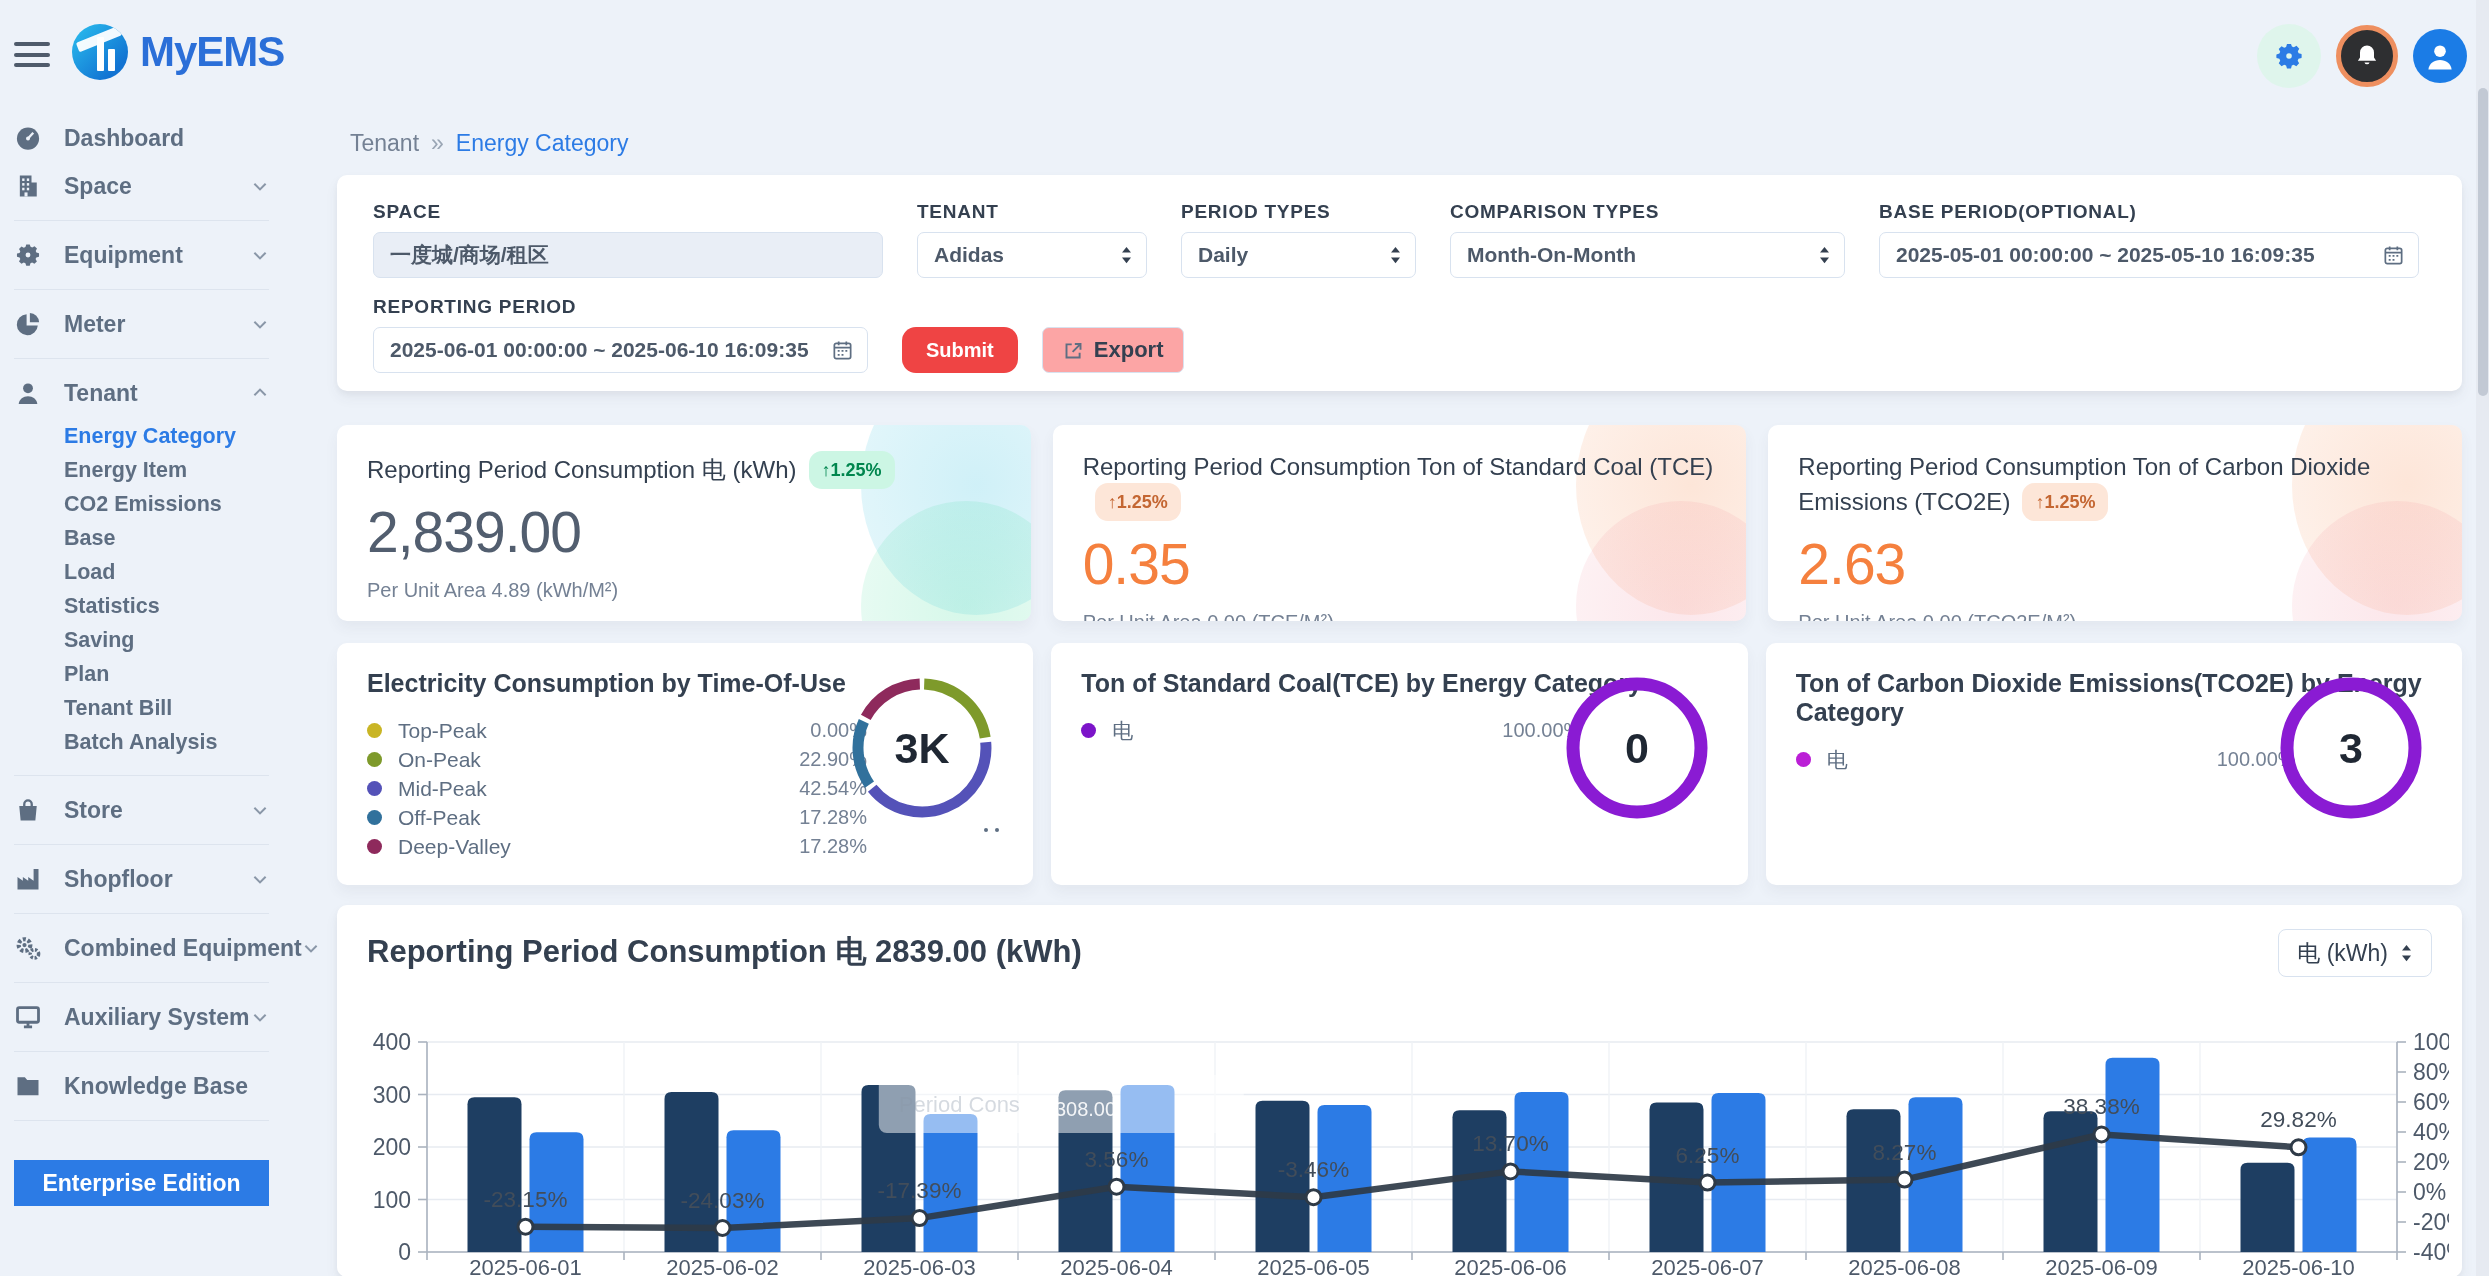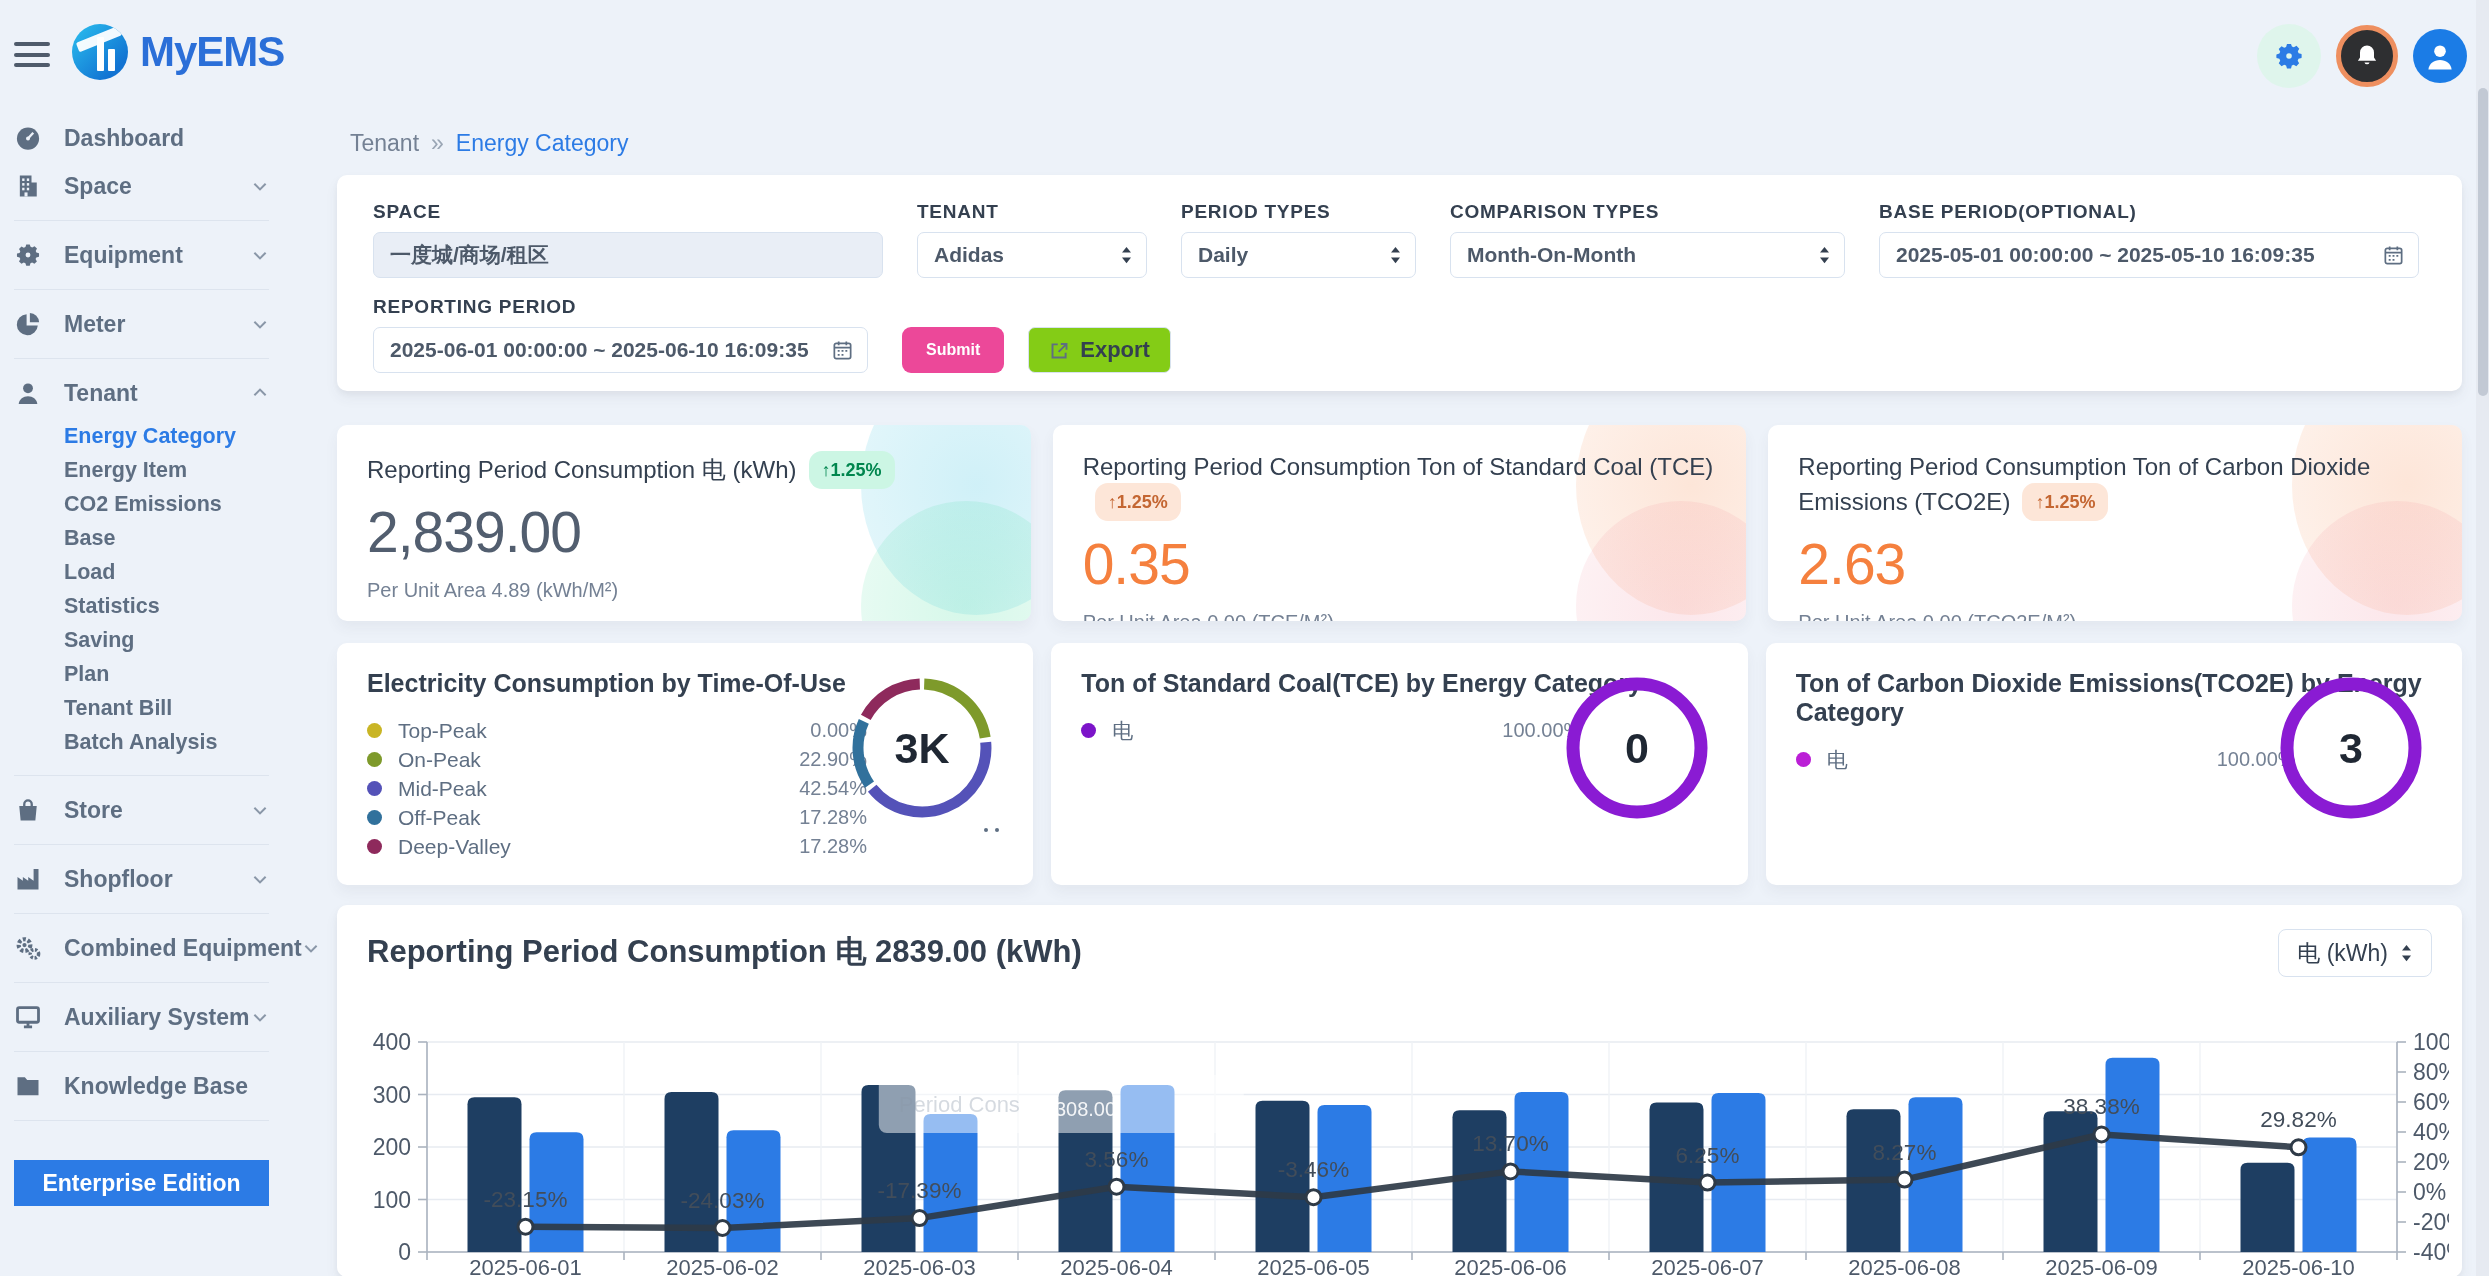--- a/index.html
+++ b/index.html
@@ -52,22 +52,22 @@
 
   
   .filter-card { left: 337px; top: 175px; width: 2125px; height: 216px; padding: 26px 36px; }
   .f-row { display: flex; gap: 34px; }
   .f-row + .f-row { margin-top: 18px; }
   .f-label { font-size: 19px; font-weight: 700; letter-spacing: .04em; color: #344050; margin-bottom: 9px; }
   .f-control { height: 46px; border: 1px solid #d8e2ef; border-radius: 7px; background: #fff; display: flex; align-items: center; padding: 0 16px; font-size: 21px; font-weight: 600; color: #4d5969; position: relative; }
   .f-control.readonly { background: #e9eef6; }
   .f-control input { border: none; outline: none; background: transparent; font: inherit; color: inherit; width: 100%; }
   .f-control .tail { position: absolute; right: 13px; top: 50%; transform: translateY(-50%); display: flex; color: #5e6e82; }
-  .btn-submit { height: 46px; padding: 0 24px; background: #ec4899; color: #fff; border: none; border-radius: 9px; font-size: 16px; font-weight: 700; font-family: inherit; cursor: pointer; align-self: flex-end; }
-  .btn-export { height: 46px; padding: 0 20px; background: #84cc16; color: #344050; border: 1px solid #d8e2ef; border-radius: 7px; font-size: 22px; font-weight: 600; font-family: inherit; cursor: pointer; align-self: flex-end; display: flex; align-items: center; gap: 10px; }
+  .btn-submit { height: 46px; padding: 0 24px; background: #ef4444; color: #fff; border: none; border-radius: 14px; font-size: 20px; font-weight: 700; font-family: inherit; cursor: pointer; align-self: flex-end; }
+  .btn-export { height: 46px; padding: 0 20px; background: #fca5a5; color: #344050; border: 1px solid #d8e2ef; border-radius: 7px; font-size: 22px; font-weight: 600; font-family: inherit; cursor: pointer; align-self: flex-end; display: flex; align-items: center; gap: 10px; }
 
   
   .kpi-row { position: absolute; left: 337px; top: 425px; width: 2125px; display: flex; gap: 22px; }
   .kpi-card { position: relative; flex: 1; height: 196px; background: #fff; border-radius: 10px; box-shadow: 0 7px 14px rgba(65,69,88,.06); padding: 26px 30px; overflow: hidden; }
   .kpi-title-row { position: relative; z-index: 2; font-size: 24px; font-weight: 500; color: #344050; line-height: 32px; }
   .badge { display: inline-block; margin-left: 12px; padding: 3px 13px; border-radius: 13px; font-size: 18px; font-weight: 700; vertical-align: 2px; }
   .badge.green { background: #ccf6e4; color: #00864e; }
   .badge.orange { background: #fde6d8; color: #c46632; }
   .kpi-value { position: relative; z-index: 2; font-size: 57px; font-weight: 400; margin-top: 10px; letter-spacing: -1px; }
   .kpi-value.gray { color: #525e6f; }

